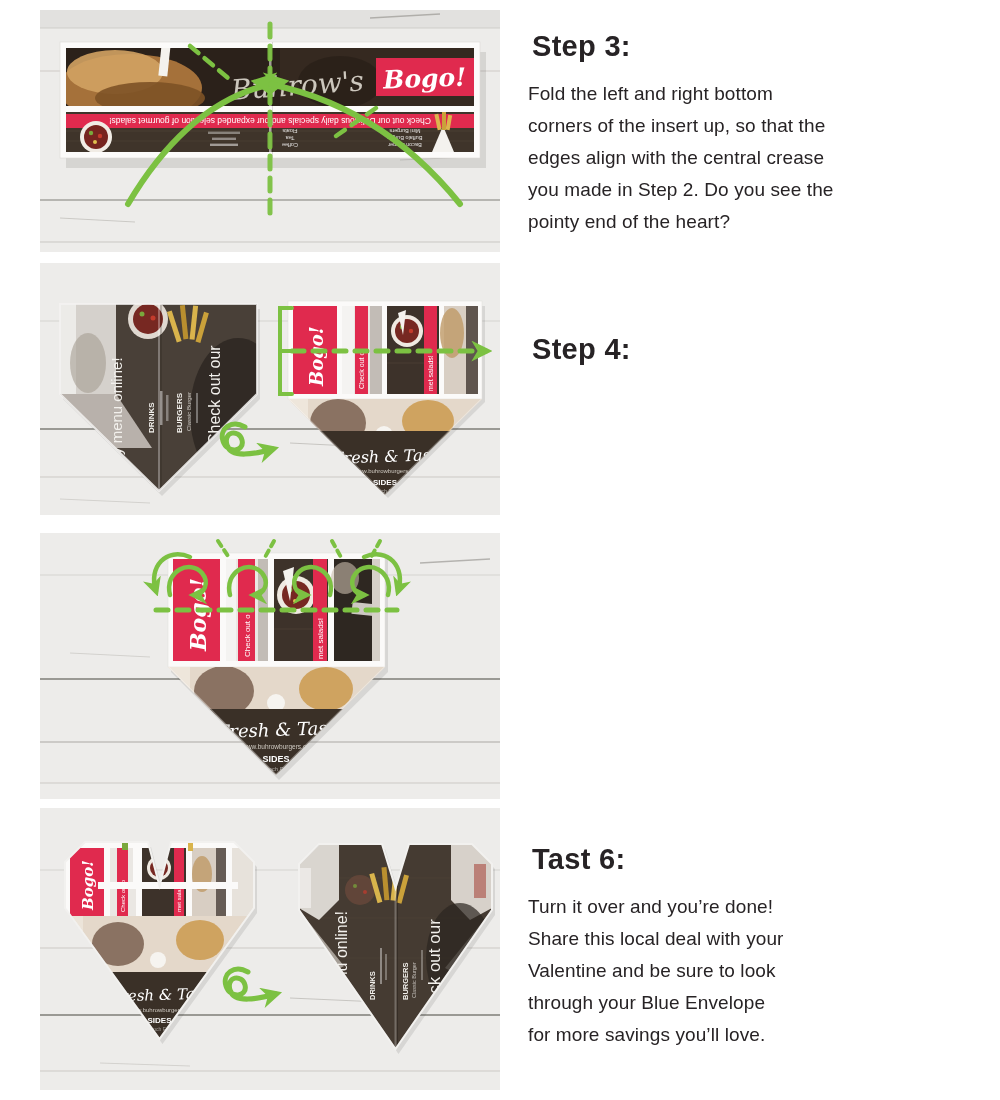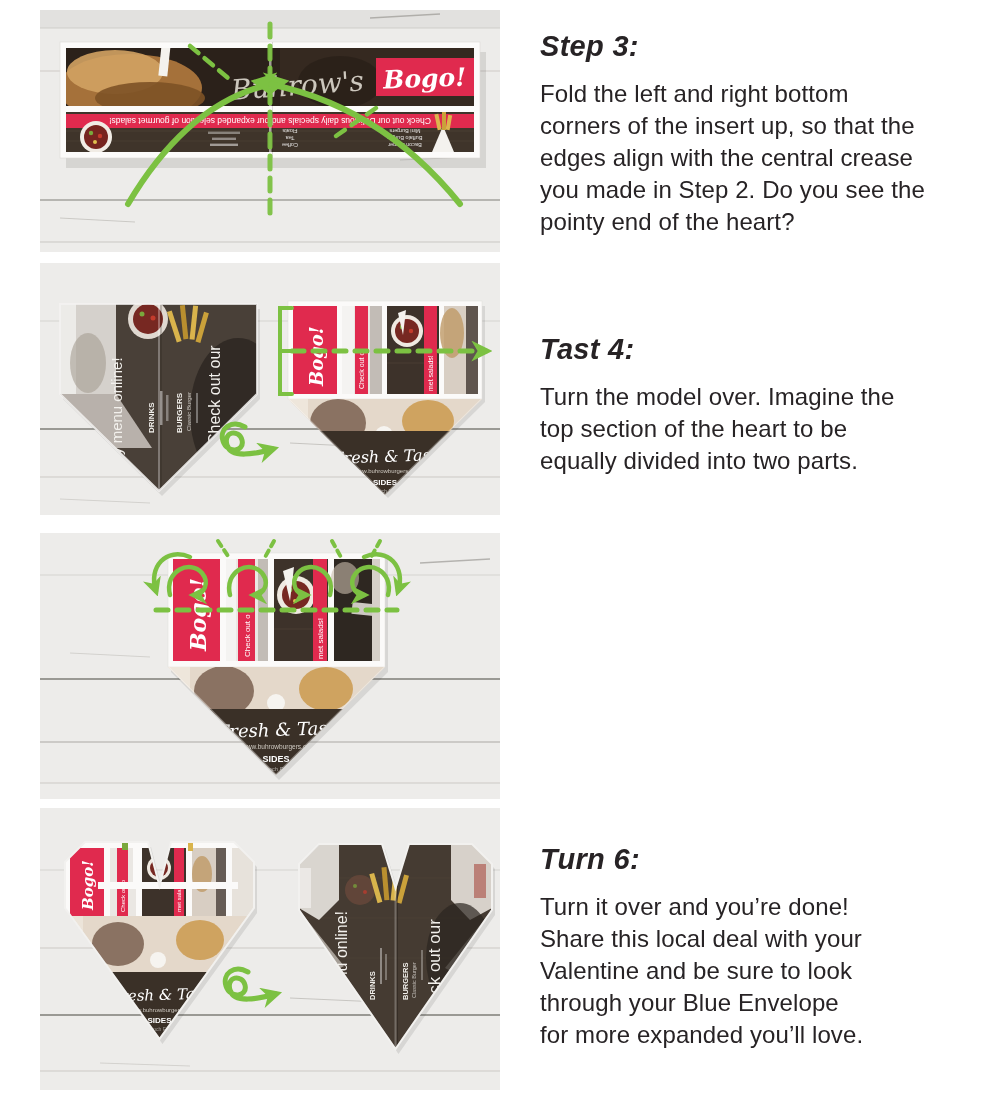--- a/index.html
+++ b/index.html
@@ -9,22 +9,22 @@
   .photo svg{display:block;}
   #photo-step3{top:10px;}
   #photo-step4{top:263px;}
   #photo-step5{top:533px;}
   #photo-step6{top:808px;}
   .step{position:absolute;left:528px;width:462px;color:#272325;}
   #step-3{top:30px;}
   #step-4{top:333px;}
   #step-5{top:588px;}
   #step-6{top:843px;}
-  .step h2{font-size:29px;margin:0 0 15px 12px;font-weight:bold;letter-spacing:.3px;font-style:italic;}
-  .step p{font-size:24px;line-height:32px;margin:12px;white-space:pre-line;letter-spacing:.1px;}
+  .step h2{font-size:29px;margin:0 0 15px 4px;font-weight:bold;letter-spacing:.3px;}
+  .step p{font-size:19px;line-height:32px;margin:0;white-space:pre-line;letter-spacing:.1px;}
   .scriptfont{font-family:"DejaVu Serif","Liberation Serif",serif;font-style:italic;}
 </style>
 </head>
 <body>
 
 <div class="page">
 
   <div class="photo" id="photo-step3">
   <svg width="460" height="242" viewBox="0 0 460 242">
     <defs>
@@ -394,29 +394,26 @@
 
   <div class="step" id="step-3">
     <h2>Step 3:</h2>
     <p>Fold the left and right bottom
 corners of the insert up, so that the
 edges align with the central crease
 you made in Step 2. Do you see the
 pointy end of the heart?</p>
   </div>
   <div class="step" id="step-4">
-    <h2>Tast 4:</h2>
-    <p>Turn the model over. Imagine the
-top section of the heart to be
-equally divided into two parts.</p>
+    <h2>Step 4:</h2>
   </div>
   <div class="step" id="step-5">
   </div>
   <div class="step" id="step-6">
-    <h2>Turn 6:</h2>
+    <h2>Tast 6:</h2>
     <p>Turn it over and you’re done!
 Share this local deal with your
 Valentine and be sure to look
 through your Blue Envelope
-for more expanded you’ll love.</p>
+for more savings you’ll love.</p>
   </div>
 
 </div>
 
 </body></html>

